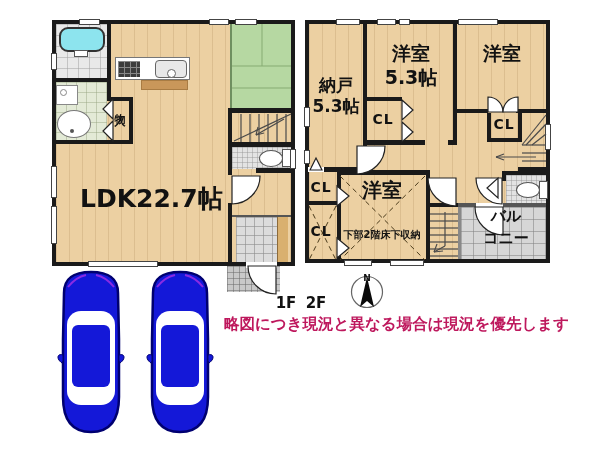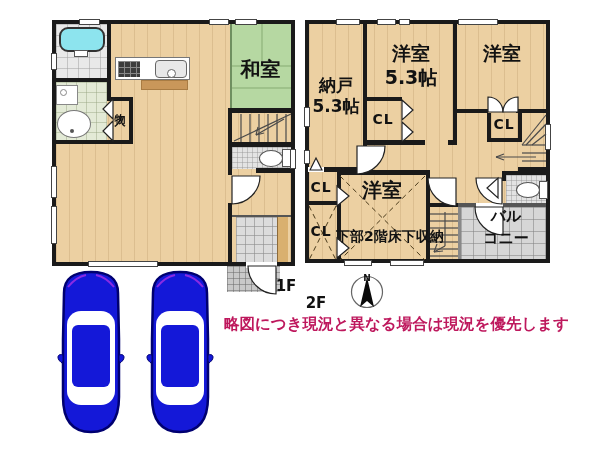--- a/index.html
+++ b/index.html
@@ -226,40 +226,40 @@
     </g>
 
     <g stroke="#4a3a1a" stroke-width="1" fill="none" stroke-dasharray="5 4">
       <path d="M340,176 L425,260"></path>
         <path d="M425,176 L340,260"></path>
       <path d="M309,206 L336,260"></path>
         <path d="M336,206 L309,260"></path>
     </g>
   </svg>
 
-  <div class="lbl" style="left:230px;top:58px;width:61px;font-size:20px;">和室</div>
+  <div class="lbl" style="left:80px;top:185px;width:140px;font-size:25px;">LDK22.7帖</div>
   <div class="lbl vert" style="left:113px;top:104px;font-size:11px;font-weight:600;">物入</div>
 
   <div class="lbl" style="left:308px;top:76px;width:56px;font-size:17px;">納戸</div>
   <div class="lbl" style="left:308px;top:97px;width:56px;font-size:17px;">5.3帖</div>
   <div class="lbl" style="left:372px;top:43px;width:78px;font-size:19px;">洋室</div>
   <div class="lbl" style="left:372px;top:67px;width:78px;font-size:19px;">5.3帖</div>
   <div class="lbl" style="left:462px;top:43px;width:80px;font-size:19px;">洋室</div>
   <div class="lbl" style="left:344px;top:179px;width:76px;font-size:20px;">洋室</div>
-  <div class="lbl" style="left:336px;top:229px;width:92px;font-size:14px;font-weight:600;">下部2階床下収納</div>
+  <div class="lbl" style="left:336px;top:229px;width:92px;font-size:10px;font-weight:600;">下部2階床下収納</div>
 
   <div class="lbl" style="left:368px;top:112px;width:30px;font-size:14px;font-weight:600;letter-spacing:1px;">CL</div>
   <div class="lbl" style="left:489px;top:117px;width:30px;font-size:14px;font-weight:600;letter-spacing:1px;">CL</div>
   <div class="lbl" style="left:306px;top:180px;width:30px;font-size:14px;font-weight:600;letter-spacing:1px;">CL</div>
   <div class="lbl" style="left:306px;top:224px;width:30px;font-size:14px;font-weight:600;letter-spacing:1px;">CL</div>
 
   <div class="lbl" style="left:477px;top:208px;width:58px;font-size:15px;">バル</div>
   <div class="lbl" style="left:477px;top:230px;width:58px;font-size:15px;">コニー</div>
 
-  <div class="lbl" style="left:272px;top:278px;width:28px;font-size:15px;font-weight:600;">1F</div>
+  <div class="lbl" style="left:272px;top:295px;width:28px;font-size:15px;font-weight:600;">1F</div>
   <div class="lbl" style="left:302px;top:295px;width:28px;font-size:15px;font-weight:600;">2F</div>
 
   <div class="footer-text" style="left:224px;top:314px;font-size:15.5px;">略図につき現況と異なる場合は現況を優先します</div>
 
   <svg class="abs" style="left:348px;top:266px;" width="38" height="46" viewBox="0 0 38 46">
     <circle cx="19" cy="26" r="15.5" fill="#fff" stroke="#666" stroke-width="1.2"></circle>
     <text x="19" y="15" text-anchor="middle" font-size="9" font-weight="bold" fill="#111">N</text>
     <polygon points="19,11 12,41 19,35 26,41" fill="#0a0a0a"></polygon>
   </svg>
 

